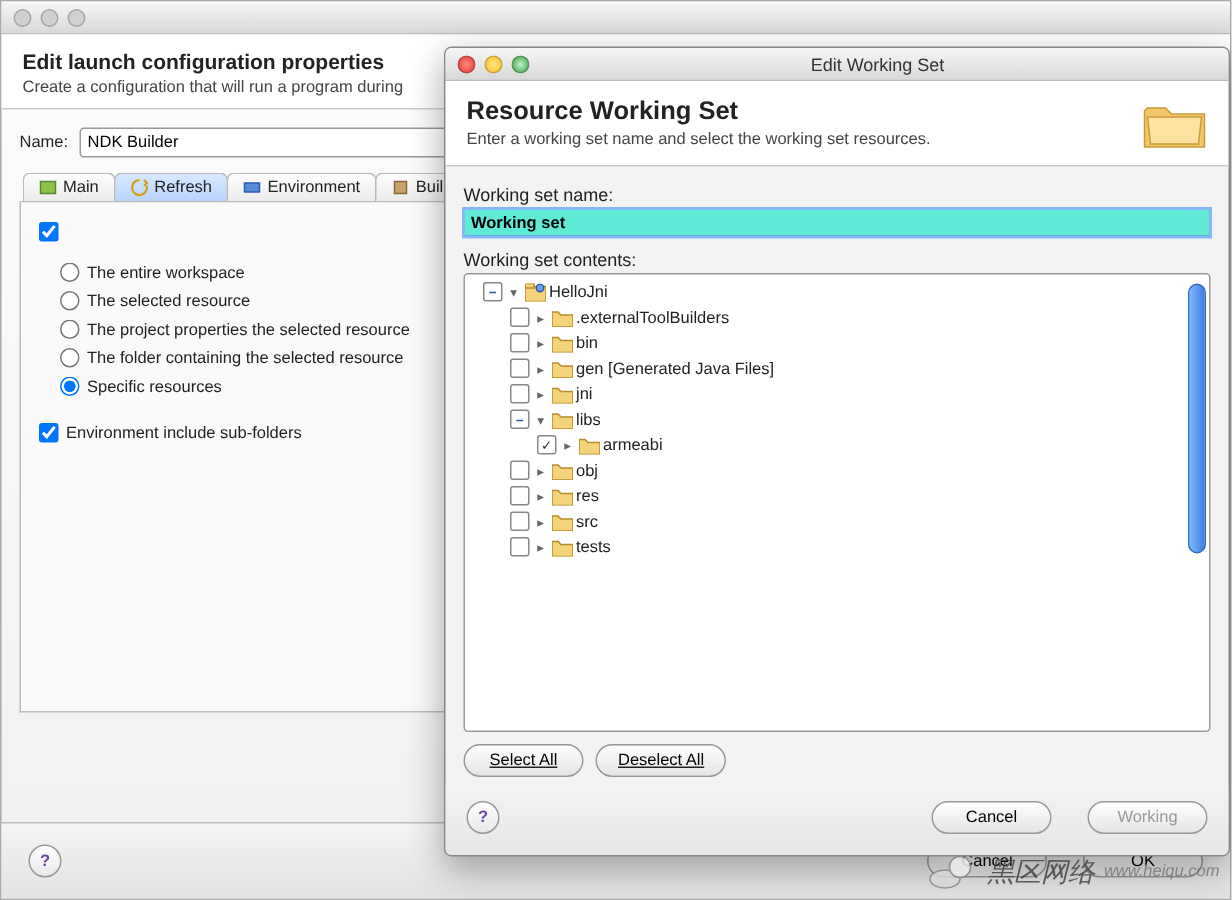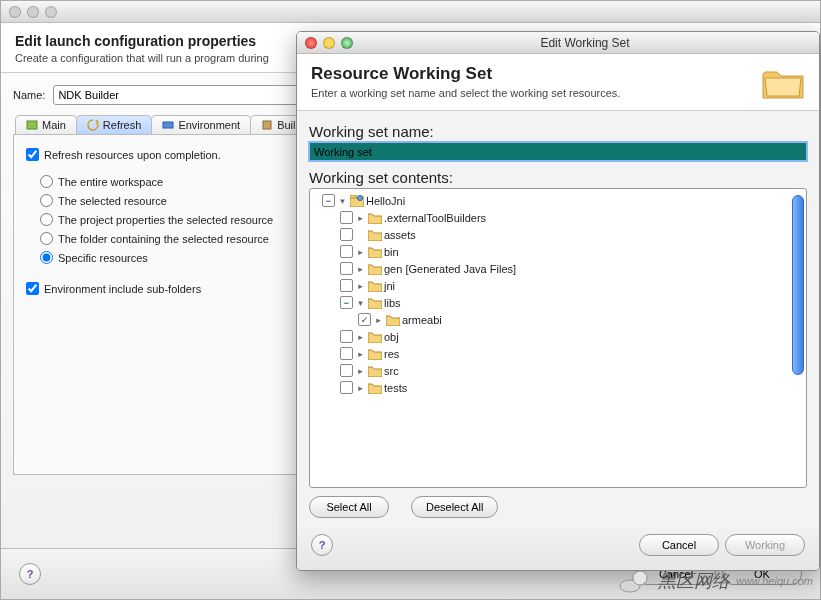--- a/index.html
+++ b/index.html
@@ -73,21 +73,21 @@
       background:linear-gradient(#f4f4f4,#e2e2e2);
       border-top:1px solid #bbb;
       padding:14px 18px; display:flex; align-items:center; justify-content:space-between;
     }
     .btn{
       min-width:80px; height:22px;
       border:1px solid #999; border-radius:11px;
       background:linear-gradient(#ffffff,#e4e4e4);
       font-size:11px; padding:0 14px; cursor:pointer;
     }
-    .btn-row{ display:flex; gap:6px;}
+    .btn-row{ display:flex; gap:24px;}
     .help-icon{
       width:22px;height:22px;border:1px solid #999;border-radius:50%;
       display:flex;align-items:center;justify-content:center;
       background:linear-gradient(#fff,#e8e8e8); color:#6a4aa0; font-weight:bold;
     }
 
     
     .front-window{
       position:absolute;
       left:296px; top:3px; width:524px; height:540px;
@@ -105,44 +105,44 @@
       display:flex; align-items:flex-start; gap:10px;
     }
     .front-header .txt{ flex:1;}
     .front-header h3{ font-size:17px; font-weight:bold; margin-bottom:3px;}
     .front-header p{ font-size:11px; color:#444;}
     .folder-big{
       width:44px; height:38px; position:relative;
     }
     .folder-big svg{ width:44px;height:38px;}
     .front-body{ flex:1; padding:8px 12px 6px 12px; display:flex; flex-direction:column;}
-    .lbl{ font-size:15px; margin:4px 0 2px 0;}
+    .lbl{ font-size:12px; margin:4px 0 2px 0;}
     .ws-name{
       width:100%; height:19px; border:1px solid #2b6fcf;
-      background:#0f766e; padding:0 4px; font-size:11px;
-      outline:2px solid #88b7f5; outline-offset:-1px;
+      background:#5eead4; padding:0 4px; font-size:11px;
+      outline:2px solid #88b7f5; outline-offset:-1px;font-weight:bold;
     }
     .tree-wrap{
       flex:1; border:1px solid #999; background:#fff; overflow:auto;
       position:relative; border-radius:3px;
     }
     .tree{ padding:3px 2px 3px 2px;}
     .tnode{ display:flex; align-items:center; gap:2px; height:17px; font-size:11px;}
     .tnode .cb{ width:13px;height:13px; border:1px solid #888; border-radius:2px; background:#fff; display:inline-flex;align-items:center;justify-content:center; font-size:9px;}
     .cb.checked::after{content:"✓"; color:#333;}
     .cb.minus::after{content:"−"; color:#2a5db0; font-weight:bold;}
     .tw{ width:11px;height:11px; display:inline-flex;align-items:center;justify-content:center; font-size:9px; color:#666; cursor:pointer;}
     .spacer{ display:inline-block; height:1px;}
     .ficon{ width:14px;height:12px; display:inline-block;}
     .scroll-thumb{
       position:absolute; right:2px; top:6px; width:12px; height:180px;
       background:linear-gradient(90deg,#7fb6ff,#3d7fe0);
       border-radius:6px; border:1px solid #336bc4;
     }
-    .select-row{ display:flex; gap:22px; padding:8px 0 0 0;}
+    .select-row{ display:flex; gap:8px; padding:8px 0 0 0;text-decoration:underline;}
     .front-footer{
       padding:10px 14px 14px 14px;
       display:flex; align-items:center; justify-content:space-between;
       background:linear-gradient(#f3f3f3,#e6e6e6);
     }
     .btn.disabled{ color:#999; }
     .watermark{
       position:absolute; right:8px; bottom:6px; font-size:18px;
       color:#444; font-style:italic; opacity:.85; pointer-events:none;
       display:flex;align-items:center;gap:6px;
@@ -199,21 +199,20 @@
           <svg viewBox="0 0 12 12">
               <rect x="2" y="2" width="8" height="8" fill="#c8a46a" stroke="#8a6a3a"></rect>
             </svg>
         </span>
         <span>Build O</span>
       </div>
     </div>
     <div class="pane">
       <label class="chk-row">
         <input type="checkbox" checked="" style="">
-        <span>Refresh resources upon completion.</span>
       </label>
       <div class="radio-group">
         <label class="chk-row">
           <input type="radio" name="scope" style="">
           <span>The entire workspace</span>
         </label>
         <label class="chk-row">
           <input type="radio" name="scope" style="">
           <span>The selected resource</span>
         </label>
@@ -282,29 +281,20 @@
             <span>HelloJni</span>
           </div>
           <div class="tnode">
             <span class="spacer" style="width:26px"></span>
             <span class="cb "></span>
             <span class="tw">▸</span>
             <span class="ficon"><svg width="14" height="12" viewBox="0 0 14 12">
                 <path d="M0 3 L0 12 L14 12 L14 4 L6 4 L4 2 L0 2 Z" fill="#f4d37a" stroke="#b88a2a"></path>
               </svg></span>
             <span>.externalToolBuilders</span>
-          </div>
-          <div class="tnode">
-            <span class="spacer" style="width:26px"></span>
-            <span class="cb "></span>
-            <span class="tw"></span>
-            <span class="ficon"><svg width="14" height="12" viewBox="0 0 14 12">
-                <path d="M0 3 L0 12 L14 12 L14 4 L6 4 L4 2 L0 2 Z" fill="#f4d37a" stroke="#b88a2a"></path>
-              </svg></span>
-            <span>assets</span>
           </div>
           <div class="tnode">
             <span class="spacer" style="width:26px"></span>
             <span class="cb "></span>
             <span class="tw">▸</span>
             <span class="ficon"><svg width="14" height="12" viewBox="0 0 14 12">
                 <path d="M0 3 L0 12 L14 12 L14 4 L6 4 L4 2 L0 2 Z" fill="#f4d37a" stroke="#b88a2a"></path>
               </svg></span>
             <span>bin</span>
           </div>

